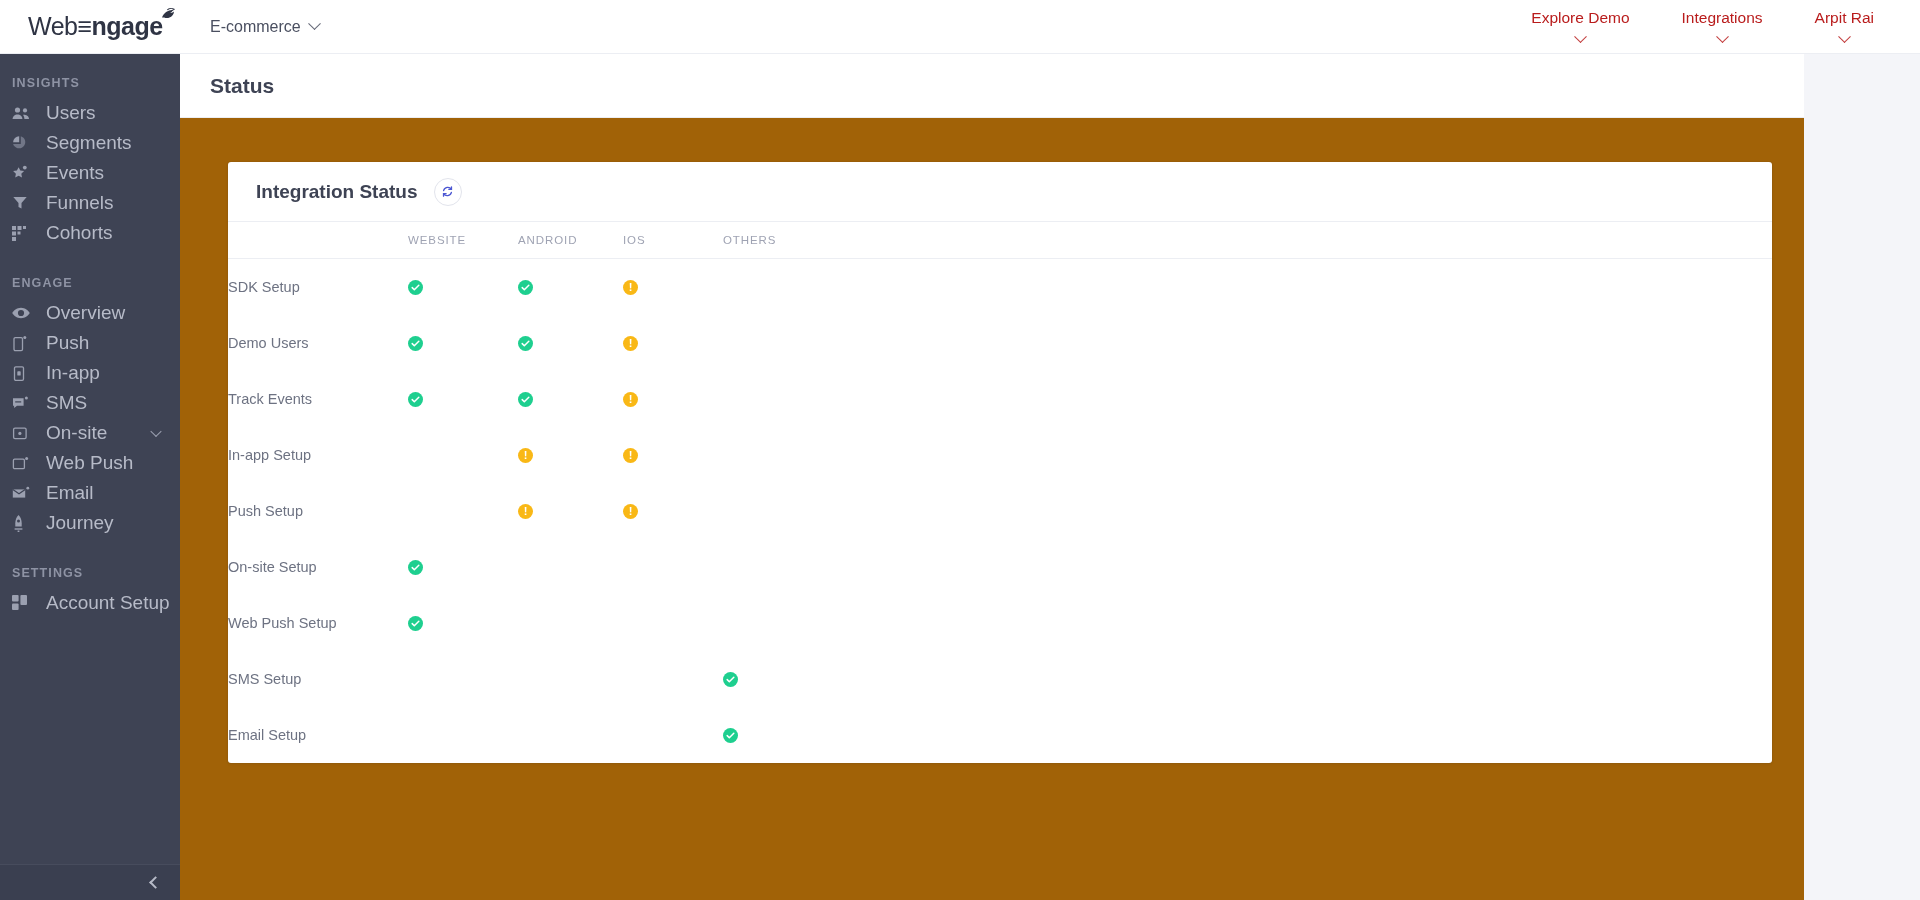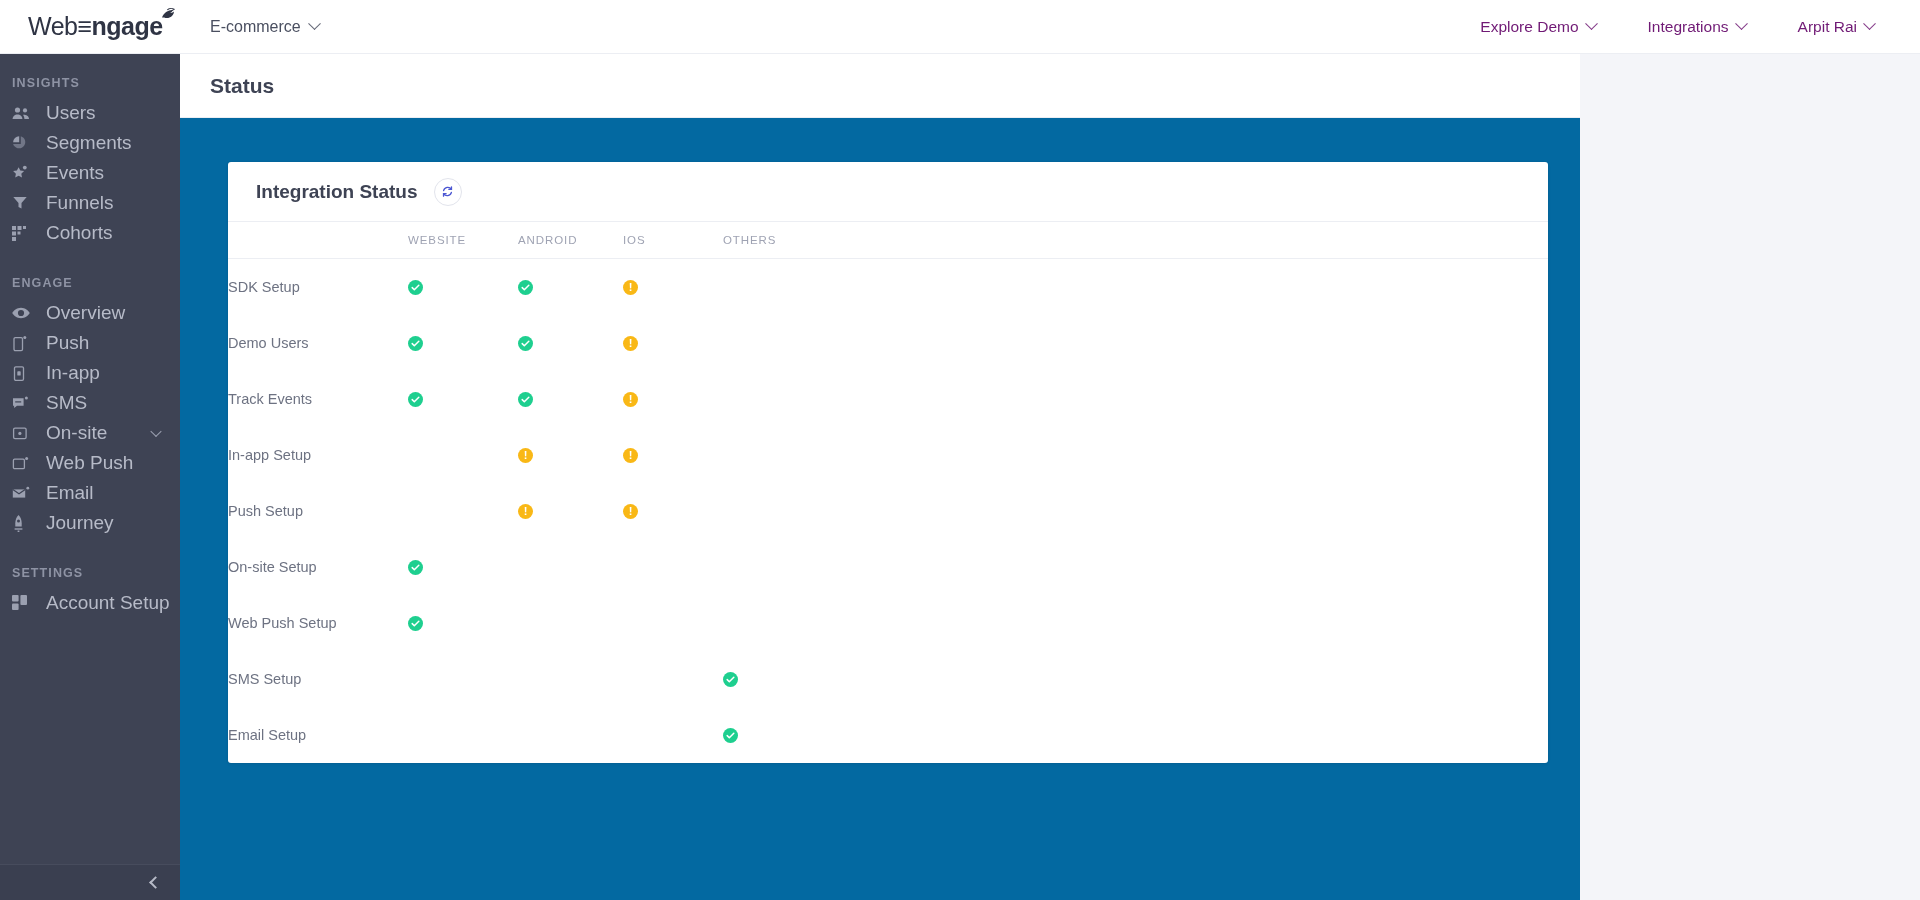--- a/index.html
+++ b/index.html
@@ -37,23 +37,23 @@
     margin-left: 30px;
     font-size: 16px; color: #4a4f60;
     display: flex; align-items: center; gap: 9px;
     cursor: pointer;
   }
   .topbar-right {
     margin-left: auto; display: flex; align-items: center;
     gap: 52px; padding-right: 46px;
   }
   .topbar-link {
-    font-size: 15.5px; color: #701a75;
+    font-size: 15.5px; color: #b91c1c;
     display: flex; align-items: center; gap: 8px;
-    cursor: pointer; white-space: nowrap;
+    cursor: pointer; white-space: nowrap; flex-direction: column;
   }
   .caret {
     display: inline-block; width: 9px; height: 9px;
     border-right: 1.8px solid currentColor;
     border-bottom: 1.8px solid currentColor;
     transform: rotate(45deg) translate(-2px,-2px);
     opacity: .85;
   }
 
   
@@ -99,22 +99,22 @@
   .collapse-arrow {
     width: 9px; height: 9px;
     border-left: 2px solid #b7bbc8;
     border-bottom: 2px solid #b7bbc8;
     transform: rotate(45deg);
   }
 
   
   .page {
     position: absolute; top: 54px; left: 180px;
-    width: 1400px; height: 846px;
-    background: #0369a1;
+    width: 1624px; height: 846px;
+    background: #a16207;
   }
   .page-head {
     height: 64px; background: #ffffff;
     border-bottom: 1px solid #eceef3;
     display: flex; align-items: center;
     padding-left: 30px;
   }
   .page-title { font-size: 21px; font-weight: 700; color: #3e4354; }
 
   .card {

